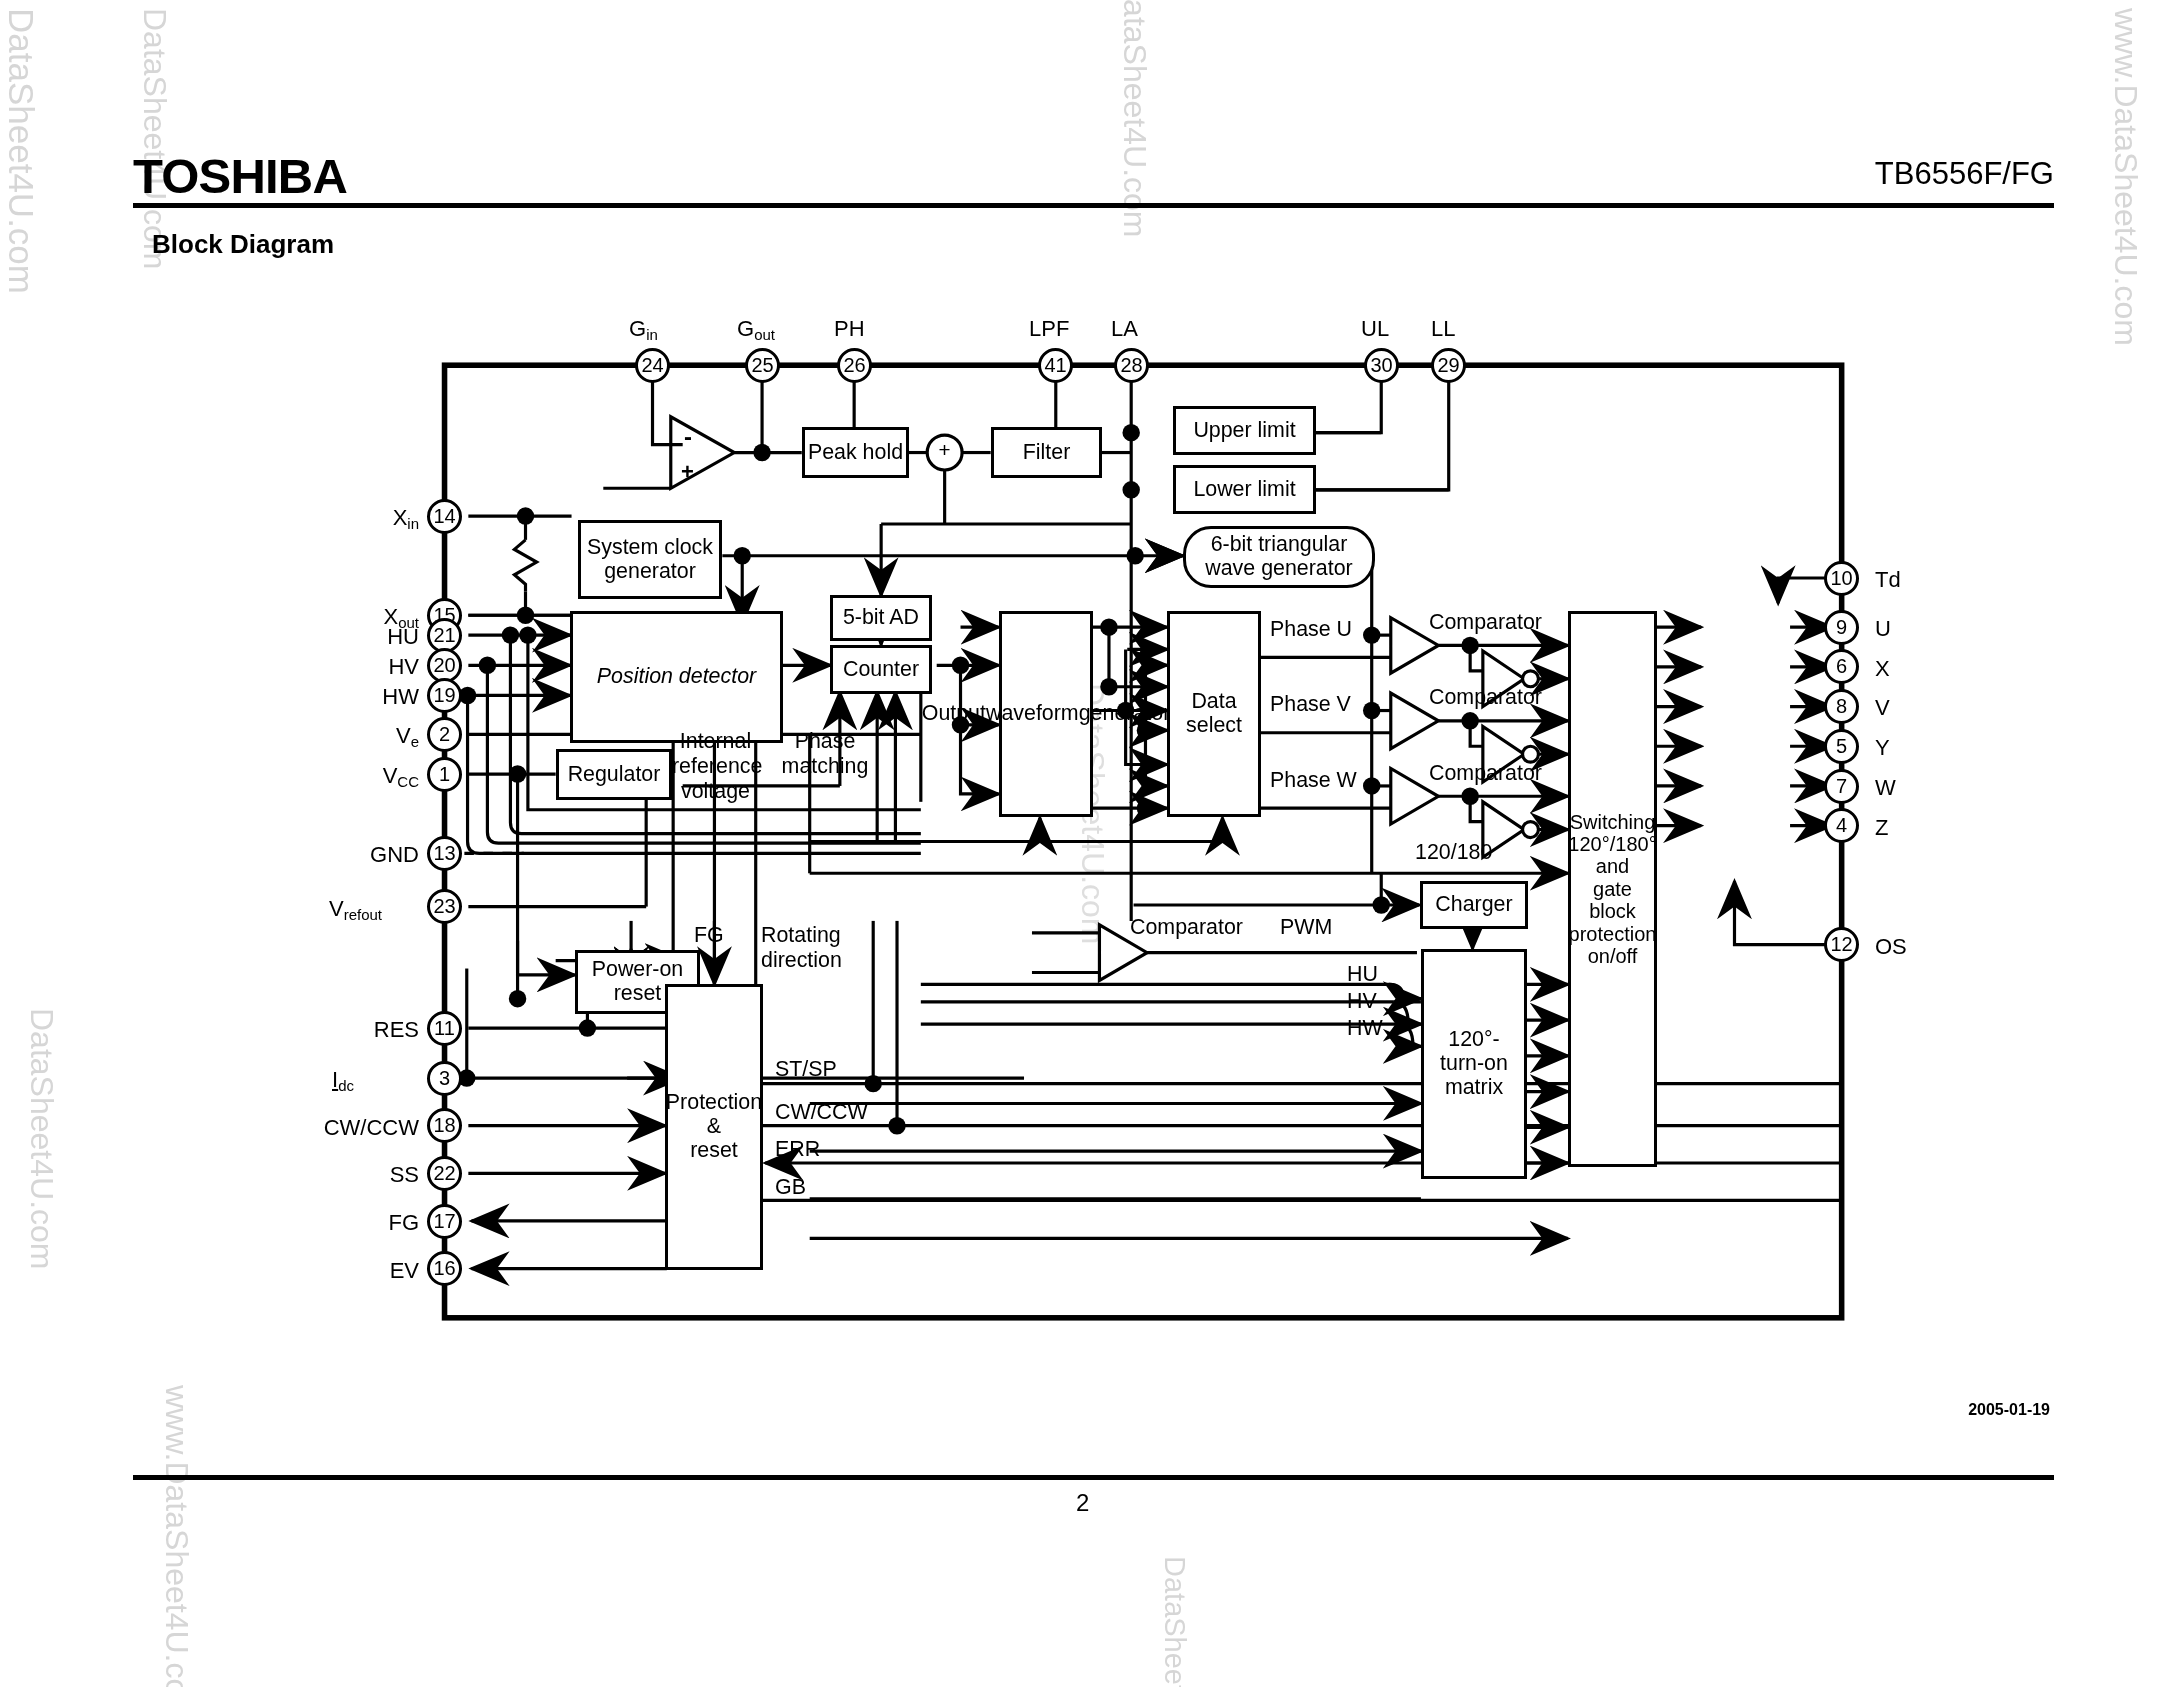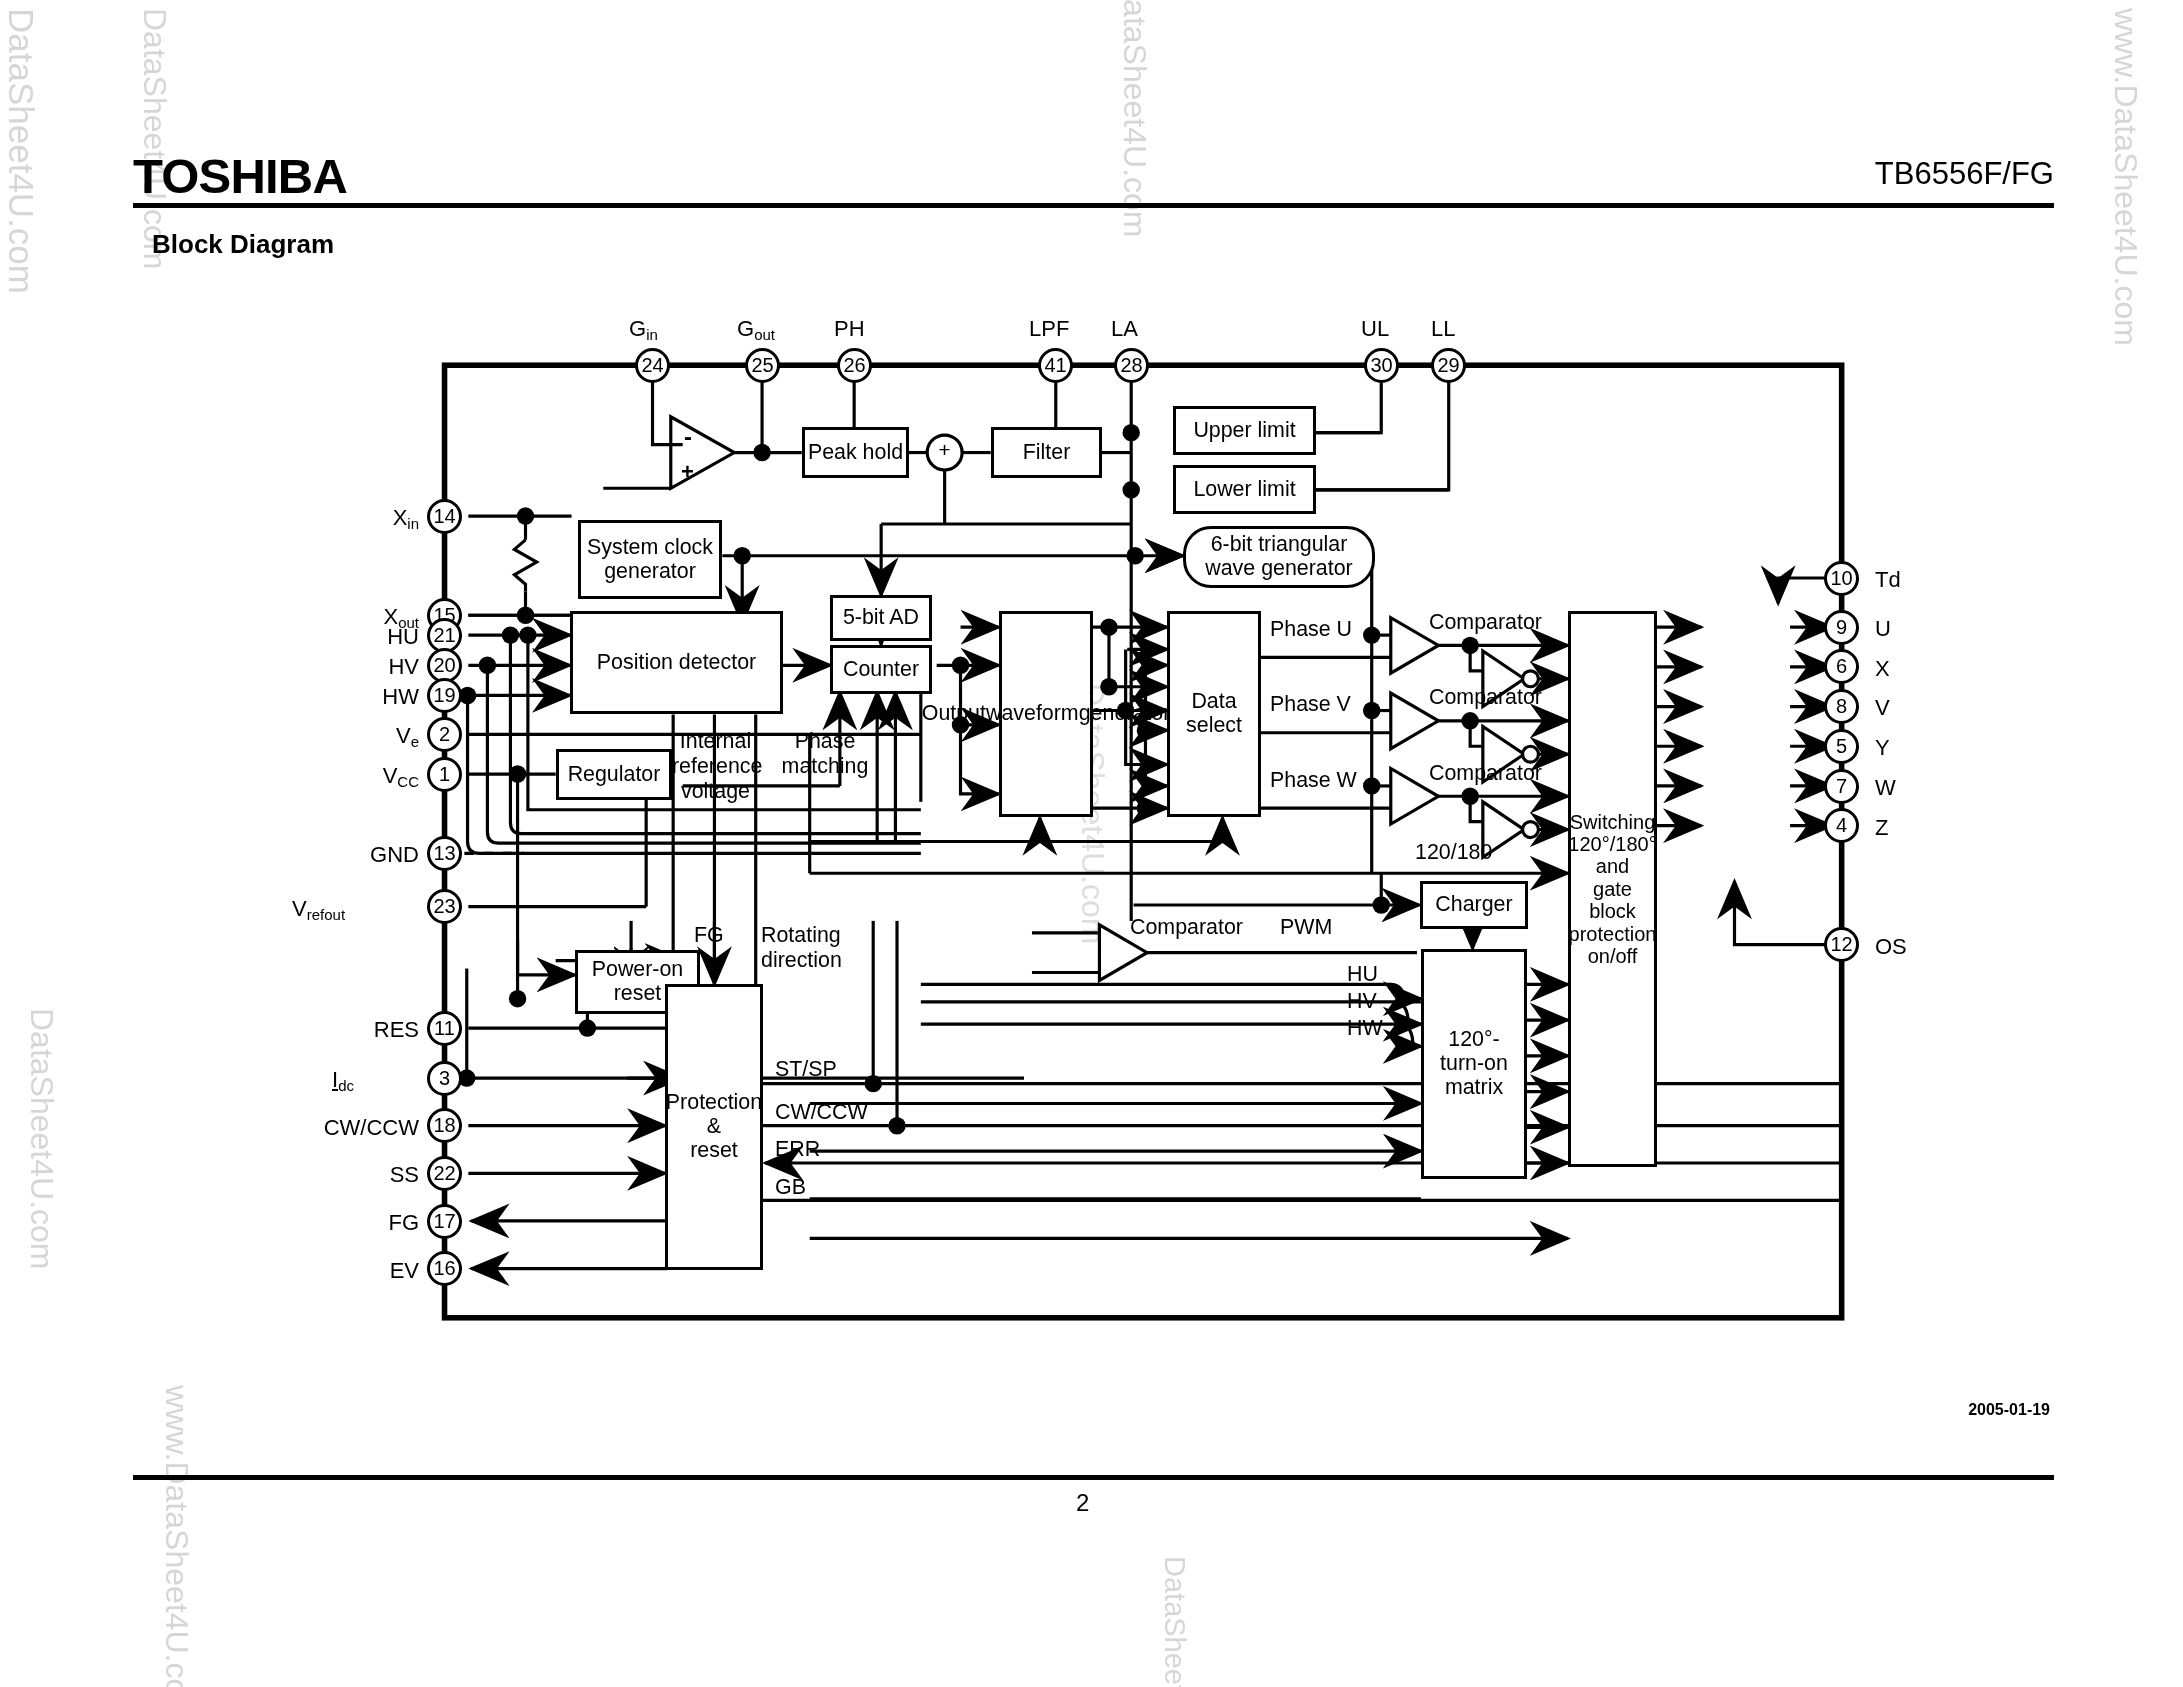--- a/index.html
+++ b/index.html
@@ -408,21 +408,21 @@
   <div class="pin" style="left:427px;top:717px;">2</div>
   <div class="pinlabel" style="left:332px;top:723px;width:87px;text-align:right;"><span>V</span><sub>e</sub></div>
 
   <div class="pin" style="left:427px;top:757px;">1</div>
   <div class="pinlabel" style="left:324px;top:763px;width:95px;text-align:right;"><span>V</span><sub>CC</sub></div>
 
   <div class="pin" style="left:427px;top:836px;">13</div>
   <div class="pinlabel" style="left:308px;top:842px;width:111px;text-align:right;"><span>GND</span></div>
 
   <div class="pin" style="left:427px;top:889px;">23</div>
-  <div class="pinlabel" style="left:292px;top:896px;width:127px;text-align:left;"><span>V</span><sub>refout</sub></div>
+  <div class="pinlabel" style="left:292px;top:896px;width:127px;text-align:center;"><span>V</span><sub>refout</sub></div>
 
   <div class="pin" style="left:427px;top:1011px;">11</div>
   <div class="pinlabel" style="left:316px;top:1017px;width:103px;text-align:right;"><span>RES</span></div>
 
   <div class="pin" style="left:427px;top:1061px;">3</div>
   <div class="pinlabel" style="left:332px;top:1067px;width:87px;text-align:left;text-decoration:underline;"><span>I</span><sub>dc</sub></div>
 
   <div class="pin" style="left:427px;top:1108px;">18</div>
   <div class="pinlabel" style="left:260px;top:1115px;width:159px;text-align:right;"><span>CW/CCW</span></div>
 
@@ -472,21 +472,21 @@
     <span>generator</span>
   </div>
 
   <div class="blk" style="left:1183px;top:526px;width:192px;height:62px;flex-direction:column;border-radius:28px;">
     <span>6-bit triangular</span>
     <span>wave generator</span>
   </div>
 
   <div class="blk" style="left:830px;top:595px;width:102px;height:46px;">5-bit AD</div>
 
-  <div class="blk" style="left:570px;top:611px;width:213px;height:103px;">Position detector</div>
+  <div class="blk" style="left:570px;top:611px;width:213px;height:132px;font-style:italic;">Position detector</div>
 
   <div class="blk" style="left:830px;top:645px;width:102px;height:49px;">Counter</div>
 
   <div class="blk" style="left:999px;top:611px;width:94px;height:206px;">
     <span>Output</span>
     <span>waveform</span>
     <span>generator</span>
   </div>
 
   <div class="blk" style="left:1167px;top:611px;width:94px;height:206px;flex-direction:column;">

